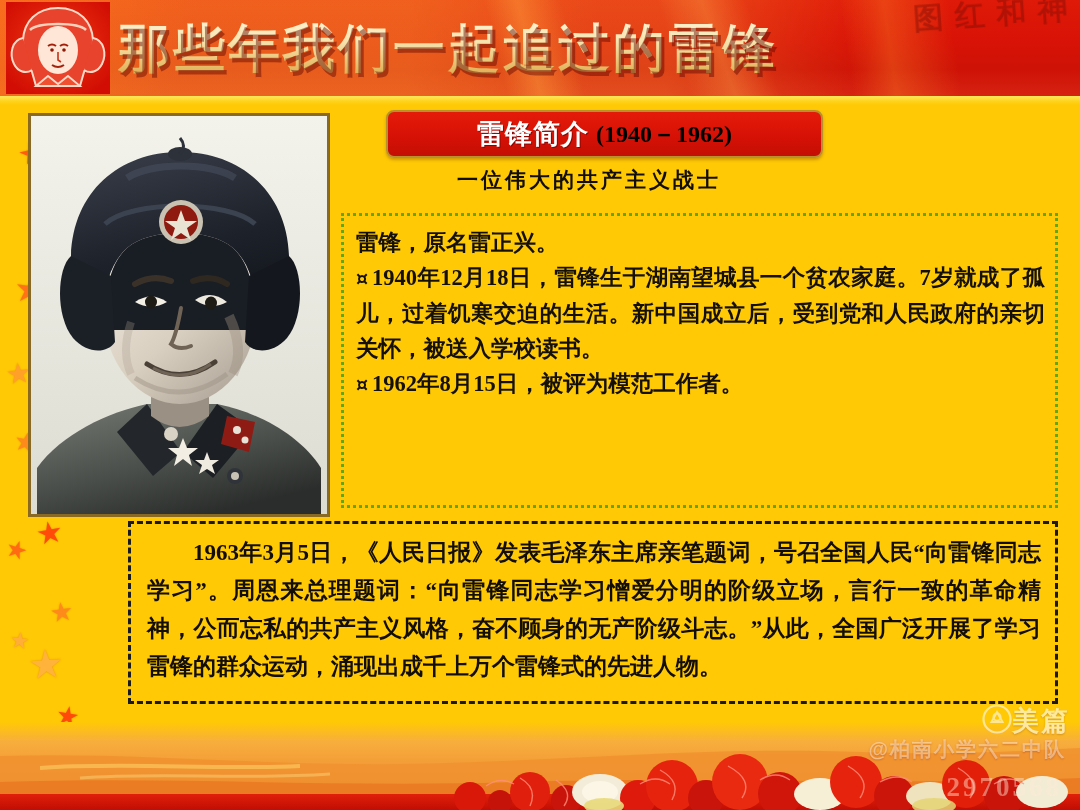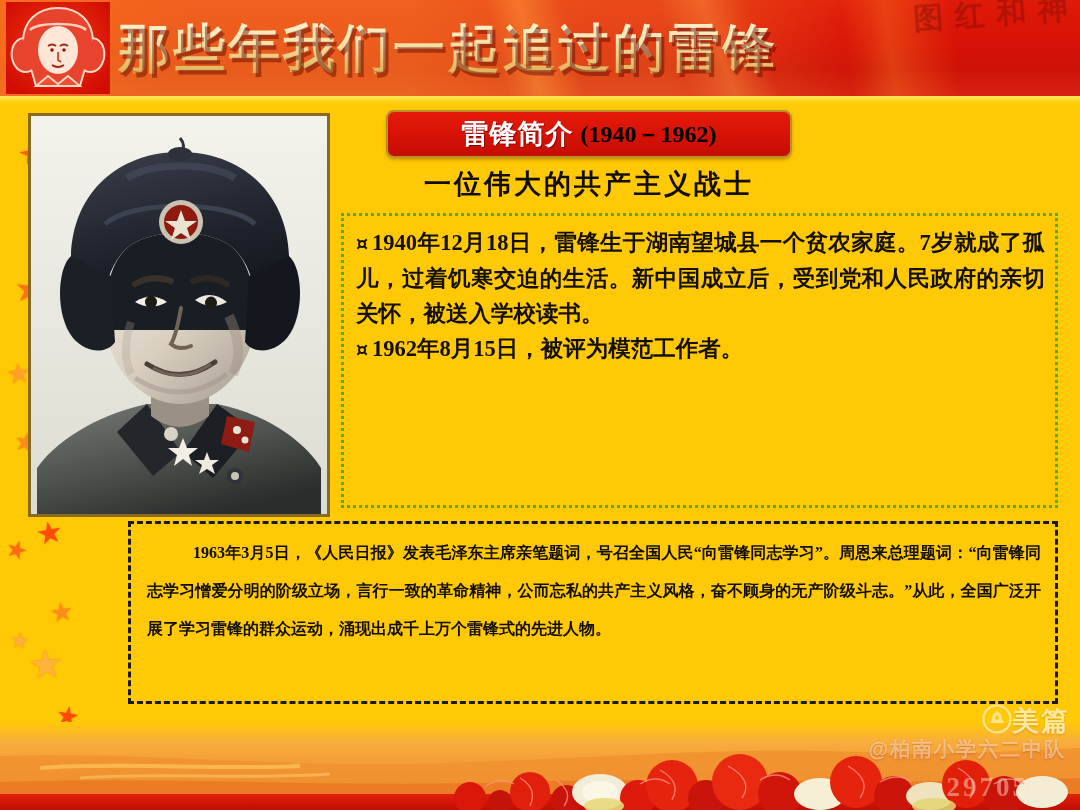--- a/index.html
+++ b/index.html
@@ -100,21 +100,21 @@
     width:302px; height:404px;
     border: 3px solid #8A6A22;
     background:#EFEFE9;
     overflow:hidden;
   }
   .portrait-frame svg { display:block; }
 
   
   .plaque {
     position:absolute; left:386px; top:110px;
-    width:406px; height:48px;
+    width:437px; height:48px;
     background: linear-gradient(180deg,#E51B09 0%, #D61106 55%, #C40E04 100%);
     border-radius:8px;
     border: 2px solid #B8912C;
     box-shadow: 0 2px 3px rgba(120,60,0,0.35);
     display:flex; align-items:center; justify-content:center;
   }
   .plaque-text {
     color:#FFFFFF;
     font-family:"Liberation Sans", sans-serif;
     font-weight:bold;
@@ -129,21 +129,21 @@
     margin-left:7px;
     font-weight:bold;
   }
 
   .subtitle {
     position:absolute; left:386px; top:166px;
     width:406px;
     text-align:center;
     font-family:"Liberation Sans", sans-serif;
     font-weight:bold;
-    font-size:27px;
+    font-size:21px;
     letter-spacing:3px;
     color:#120E05;
     white-space:nowrap;
   }
 
   
   .bio-box {
     position:absolute; left:341px; top:213px;
     width:717px; height:295px;
     border: 3px dotted #5EA81E;
@@ -163,21 +163,21 @@
 
   
   .quote-box {
     position:absolute; left:128px; top:521px;
     width:930px; height:183px;
     border: 3px dashed #1A1A1A;
     padding: 10px 14px 6px 16px;
   }
   .quote-text {
     font-family:"Liberation Serif","DejaVu Serif",serif;
-    font-size:16px;
+    font-size:23px;
     line-height:38px;
     color:#120E05;
     text-align:justify;
     font-weight:bold;
     text-indent: 46px;
   }
 
   
   .bottom-deco {
     position:absolute; left:0; top:722px; width:1080px; height:88px;
@@ -374,20 +374,21 @@
 
   <div class="plaque">
     <span class="plaque-text">雷锋简介</span>
     <span class="plaque-years">(1940－1962)</span>
   </div>
 
   <div class="subtitle">一位伟大的共产主义战士</div>
 
   <div class="bio-box">
     <div id="bio-lines" class="bio-line">
+        <p class="bio-p"><span>雷锋，原名雷正兴。</span></p>
         <p class="bio-p"><span class="bm">¤</span><span>1940年12月18日，雷锋生于湖南望城县一个贫农家庭。7岁就成了孤儿，过着饥寒交迫的生活。新中国成立后，受到党和人民政府的亲切关怀，被送入学校读书。</span></p>
         <p class="bio-p"><span class="bm">¤</span><span>1962年8月15日，被评为模范工作者。</span></p>
       </div>
   </div>
 
   <div class="quote-box">
     <div class="quote-text">1963年3月5日，《人民日报》发表毛泽东主席亲笔题词，号召全国人民“向雷锋同志学习”。周恩来总理题词：“向雷锋同志学习憎爱分明的阶级立场，言行一致的革命精神，公而忘私的共产主义风格，奋不顾身的无产阶级斗志。”从此，全国广泛开展了学习雷锋的群众运动，涌现出成千上万个雷锋式的先进人物。</div>
   </div>
 
   <div class="bottom-deco">

